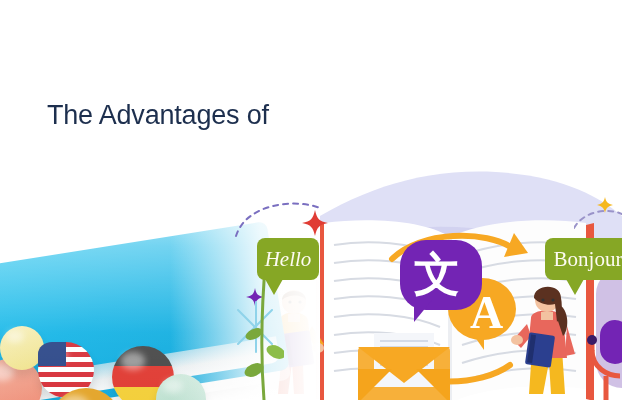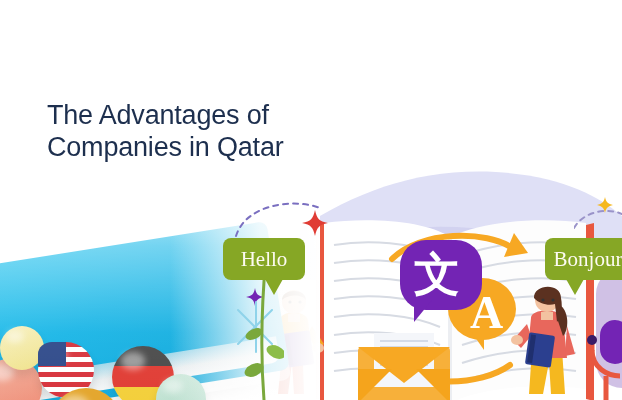--- a/index.html
+++ b/index.html
@@ -64,21 +64,21 @@
   #bub-purple-tail{left:414px;top:300px;width:0;height:0;
         border-left:0 solid transparent;border-right:18px solid transparent;border-top:22px solid #7324b4;}
   #glyph-cjk{left:414px;top:244px;font-size:46px;font-weight:700;color:#ffffff;font-family:"DejaVu Sans",sans-serif;}
 
   
   .bubble{position:absolute;background:#86a725;border-radius:8px;
         display:flex;align-items:center;justify-content:center;
         color:#fdfbf2;font-family:"Liberation Serif",serif;font-size:21px;}
   .bubble-tail{position:absolute;width:0;height:0;border-left:9px solid transparent;
         border-right:9px solid transparent;border-top:16px solid #86a725;}
-  #bubble-hello{left:223px;top:238px;width:82px;height:42px;}
+  #bubble-hello{left:257px;top:238px;width:62px;height:42px;font-style:italic;}
   #tail-hello{left:265px;top:279px;}
   #bubble-bonjour{left:545px;top:238px;width:86px;height:42px;}
   #tail-bonjour{left:566px;top:279px;}
 
   
   #person-left{left:258px;top:282px;width:70px;height:118px;}
   #person-right{left:505px;top:278px;width:78px;height:122px;}
 
   
   #mic{left:586px;top:320px;width:40px;height:80px;}
@@ -262,16 +262,15 @@
 
   <div class="bubble" id="bubble-hello">Hello</div>
   <div class="bubble-tail" id="tail-hello"></div>
 
   <div class="bubble" id="bubble-bonjour">Bonjour</div>
   <div class="bubble-tail" id="tail-bonjour"></div>
 
   <div id="headline-backdrop"></div>
   <div id="headline">
     <div class="h-line">The Advantages of</div>
-    <div class="h-line">Companies in Qatar</div>
   </div>
 
 </div>
 
 </body></html>

